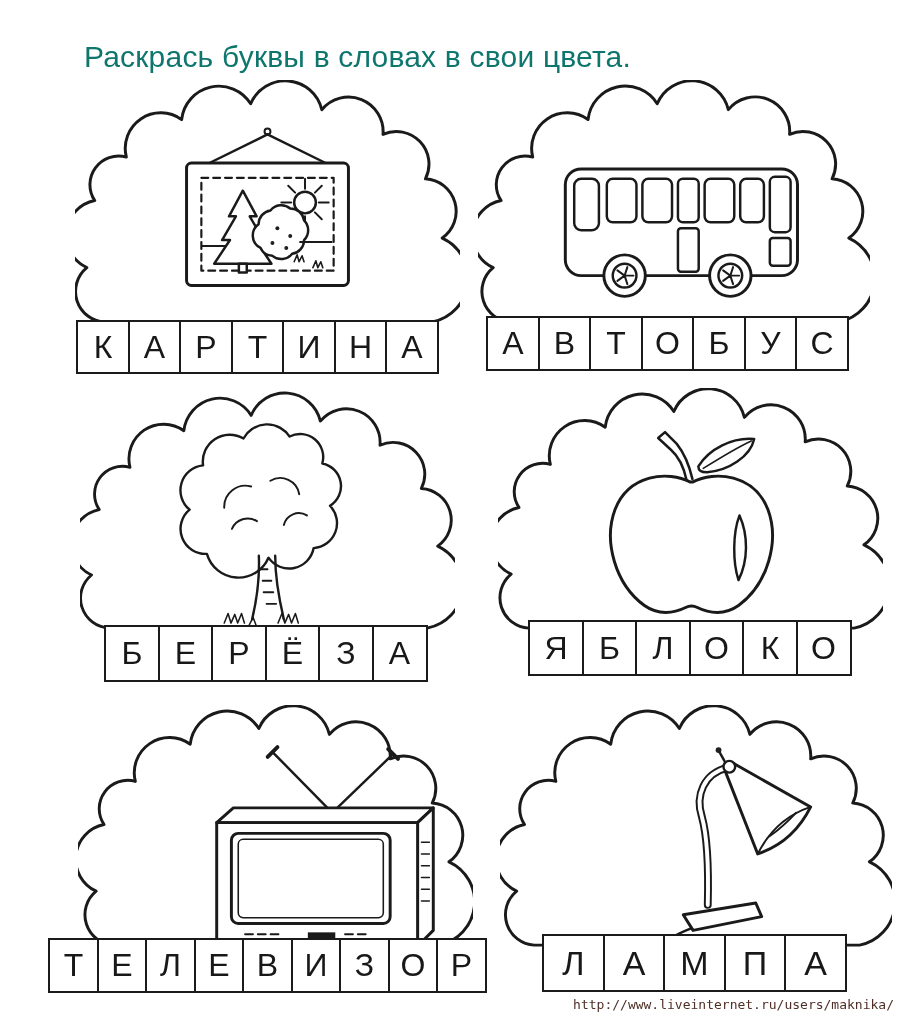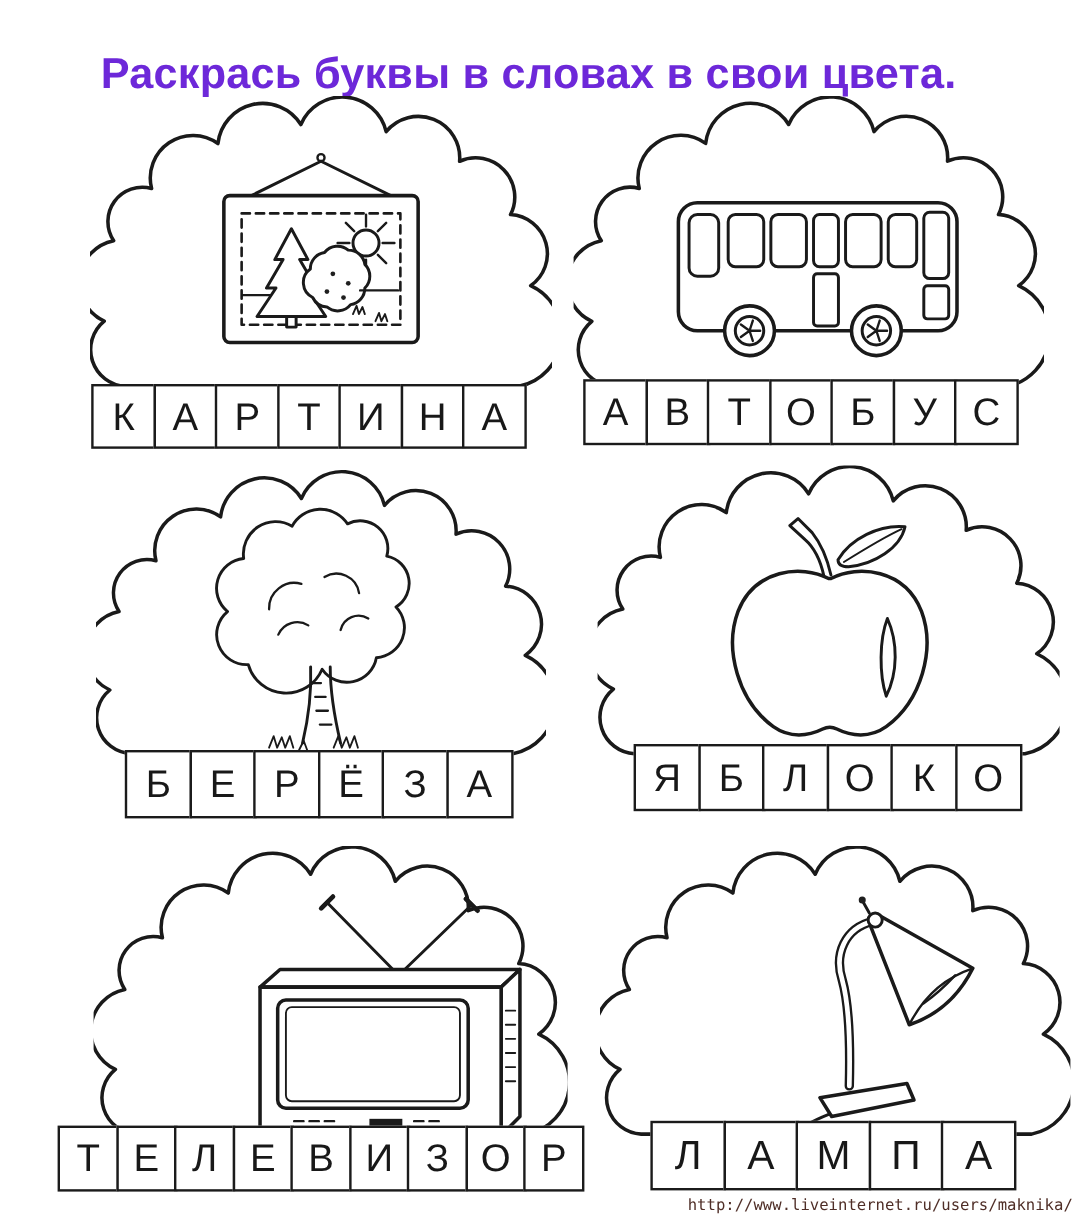--- a/index.html
+++ b/index.html
@@ -3,21 +3,21 @@
 <meta charset="utf-8">
 <style>
   html,body{margin:0;padding:0;background:#e9e9e9;}
   .sheet{
     position:relative; width:900px; height:1017px; margin:0 auto;
     background:#ffffff; overflow:hidden;
     font-family:"Liberation Sans", sans-serif;
   }
   .title{
     position:absolute; left:84px; top:40px;
-    font-size:36px; font-weight:700; color:#6d28d9; letter-spacing:.2px;
+    font-size:30px; font-weight:400; color:#0f766e; letter-spacing:.2px;
   }
   .panel-svg{ position:absolute; }
   
   svg *{ stroke-linecap:round; stroke-linejoin:round; }
   .c3 { fill:#ffffff; stroke:#1a1a1a; stroke-width:3; }
   .c25{ fill:#ffffff; stroke:#1a1a1a; stroke-width:2.5; }
   .l25{ fill:none; stroke:#1a1a1a; stroke-width:2.5; }
   .l2 { fill:none; stroke:#1a1a1a; stroke-width:2; }
   .l15{ fill:none; stroke:#1a1a1a; stroke-width:1.6; }
   .l4 { fill:none; stroke:#1a1a1a; stroke-width:4; }

